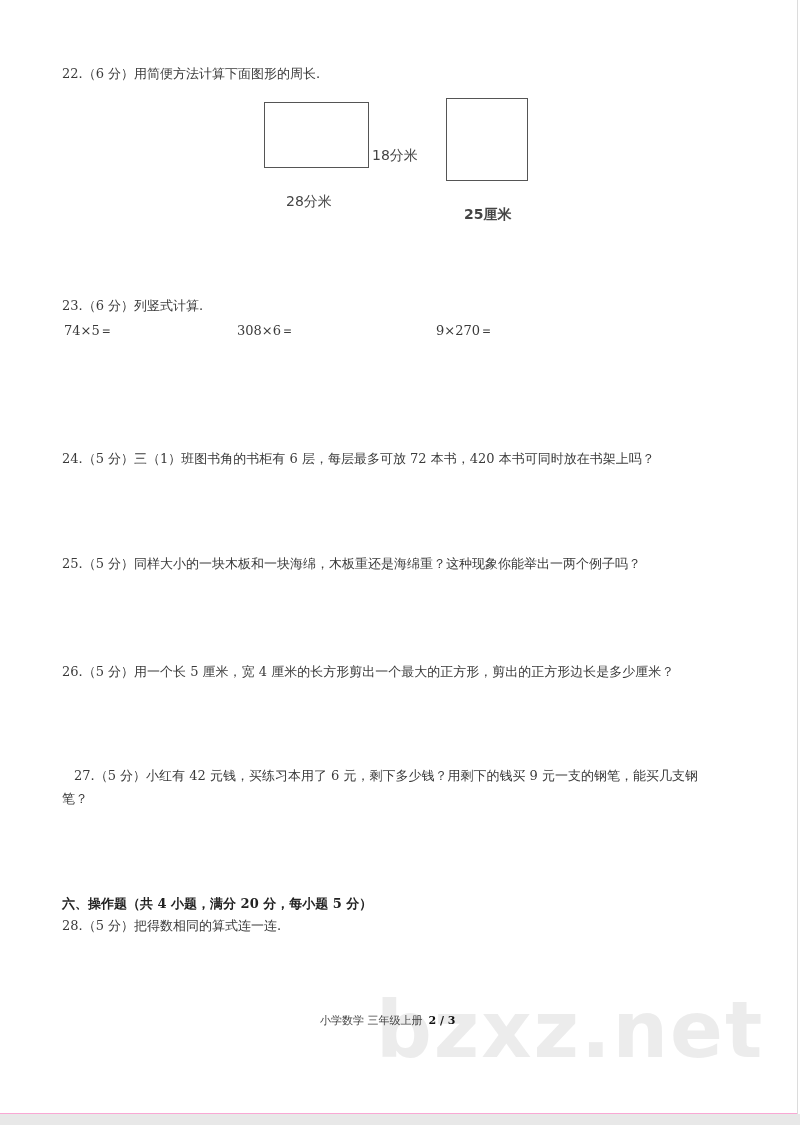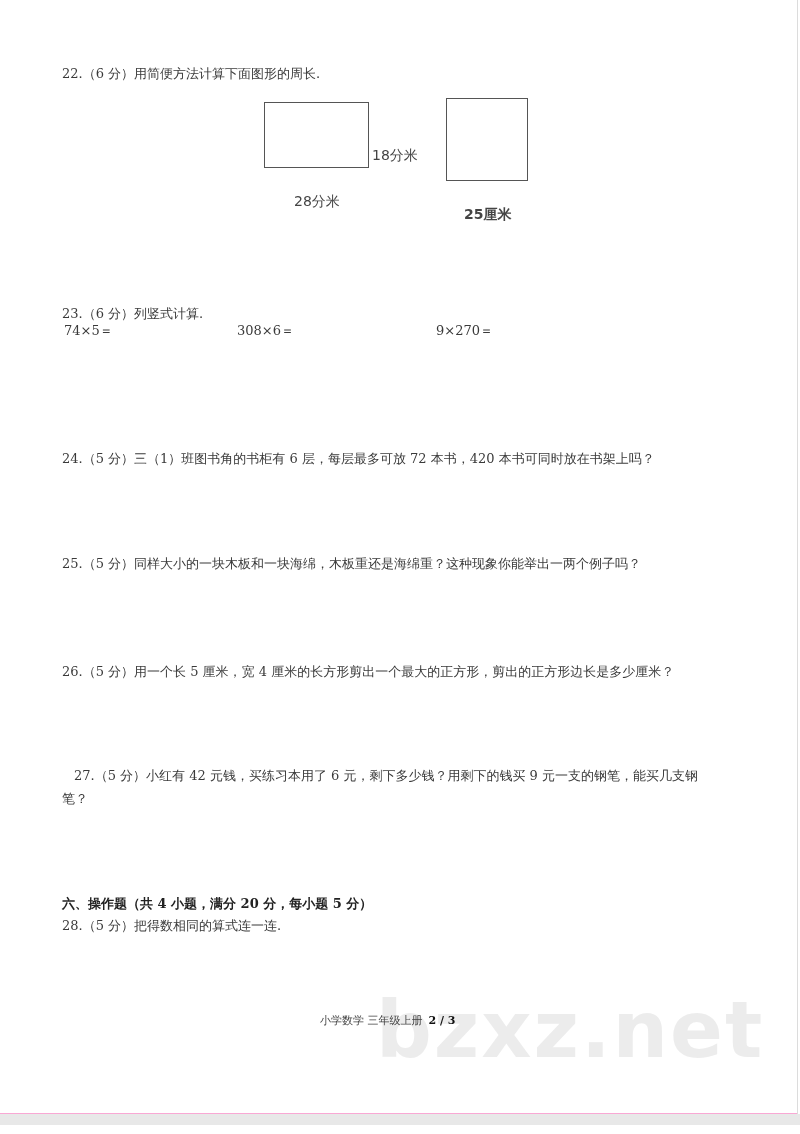--- a/index.html
+++ b/index.html
@@ -43,26 +43,26 @@
 </style>
 </head>
 <body>
 
 <div class="page">
 
   <div class="line" style="top:64px;">22.（6 分）用简便方法计算下面图形的周长.</div>
 
   <div class="fig-rect" style="left:264px; top:102px; width:105px; height:66px;"></div>
   <div class="fig-label" style="left:372px; top:129px;">18分米</div>
-  <div class="fig-label" style="left:294px; top:175px;text-align:center;">28分米</div>
+  <div class="fig-label" style="left:286px; top:175px;text-align:center;">28分米</div>
 
   <div class="fig-rect" style="left:446px; top:98px; width:82px; height:83px;"></div>
   <div class="fig-label" style="left:464px; top:188px;font-weight:bold;">25厘米</div>
 
-  <div class="line" style="top:304px;text-align:right;">23.（6 分）列竖式计算.</div>
+  <div class="line" style="top:296px;text-align:right;">23.（6 分）列竖式计算.</div>
   <div class="calc" style="left:64px; top:322px;">74×5＝</div>
   <div class="calc" style="left:237px; top:322px;">308×6＝</div>
   <div class="calc" style="left:436px; top:322px;">9×270＝</div>
 
   <div class="line" style="top:449px;">24.（5 分）三（1）班图书角的书柜有 6 层，每层最多可放 72 本书，420 本书可同时放在书架上吗？</div>
 
   <div class="line" style="top:554px;">25.（5 分）同样大小的一块木板和一块海绵，木板重还是海绵重？这种现象你能举出一两个例子吗？</div>
 
   <div class="line" style="top:662px;">26.（5 分）用一个长 5 厘米，宽 4 厘米的长方形剪出一个最大的正方形，剪出的正方形边长是多少厘米？</div>
 

